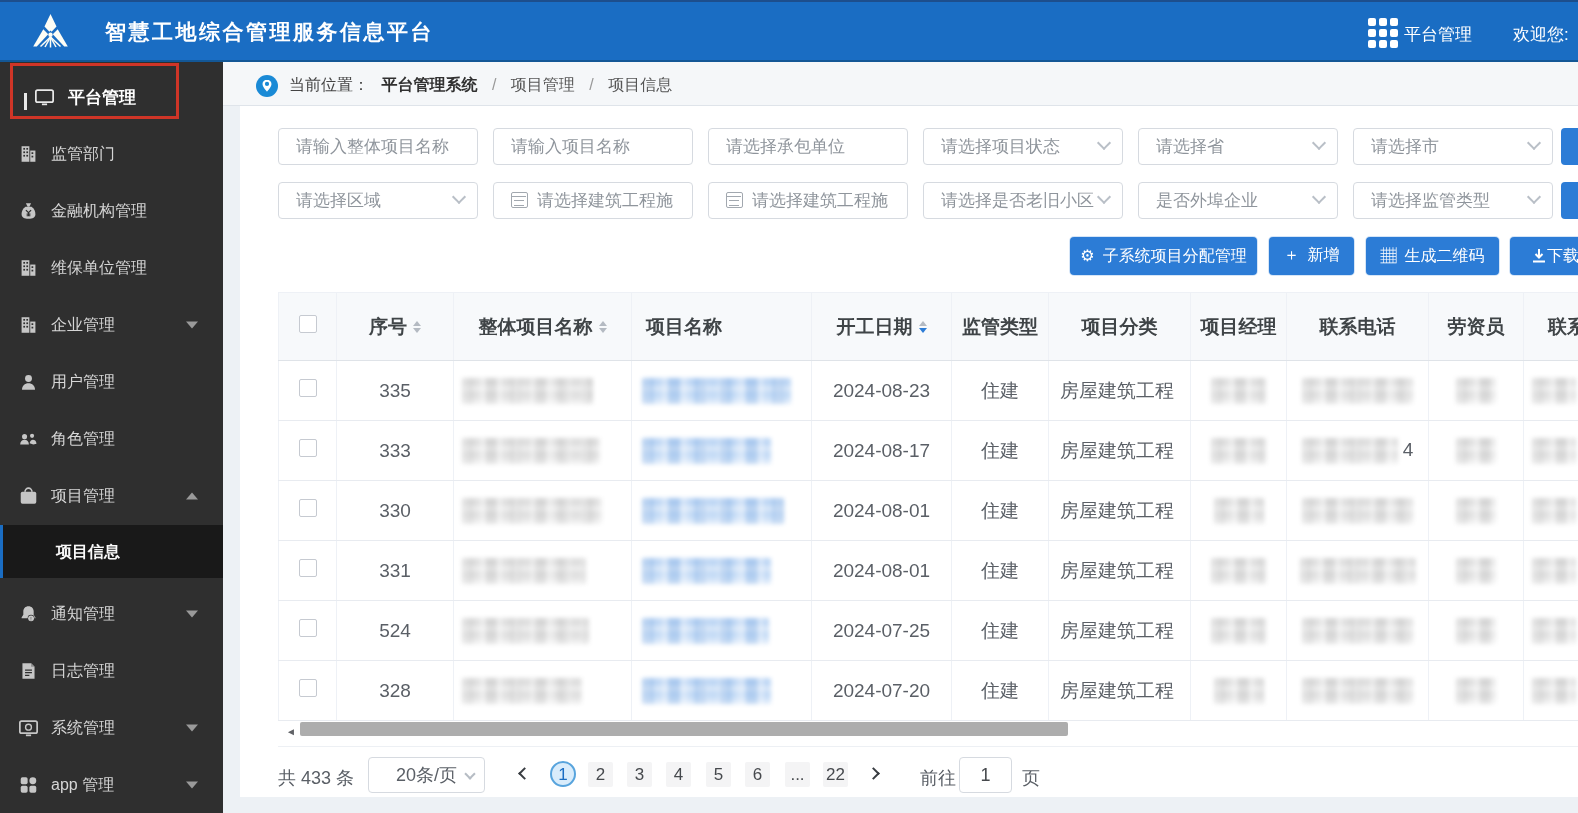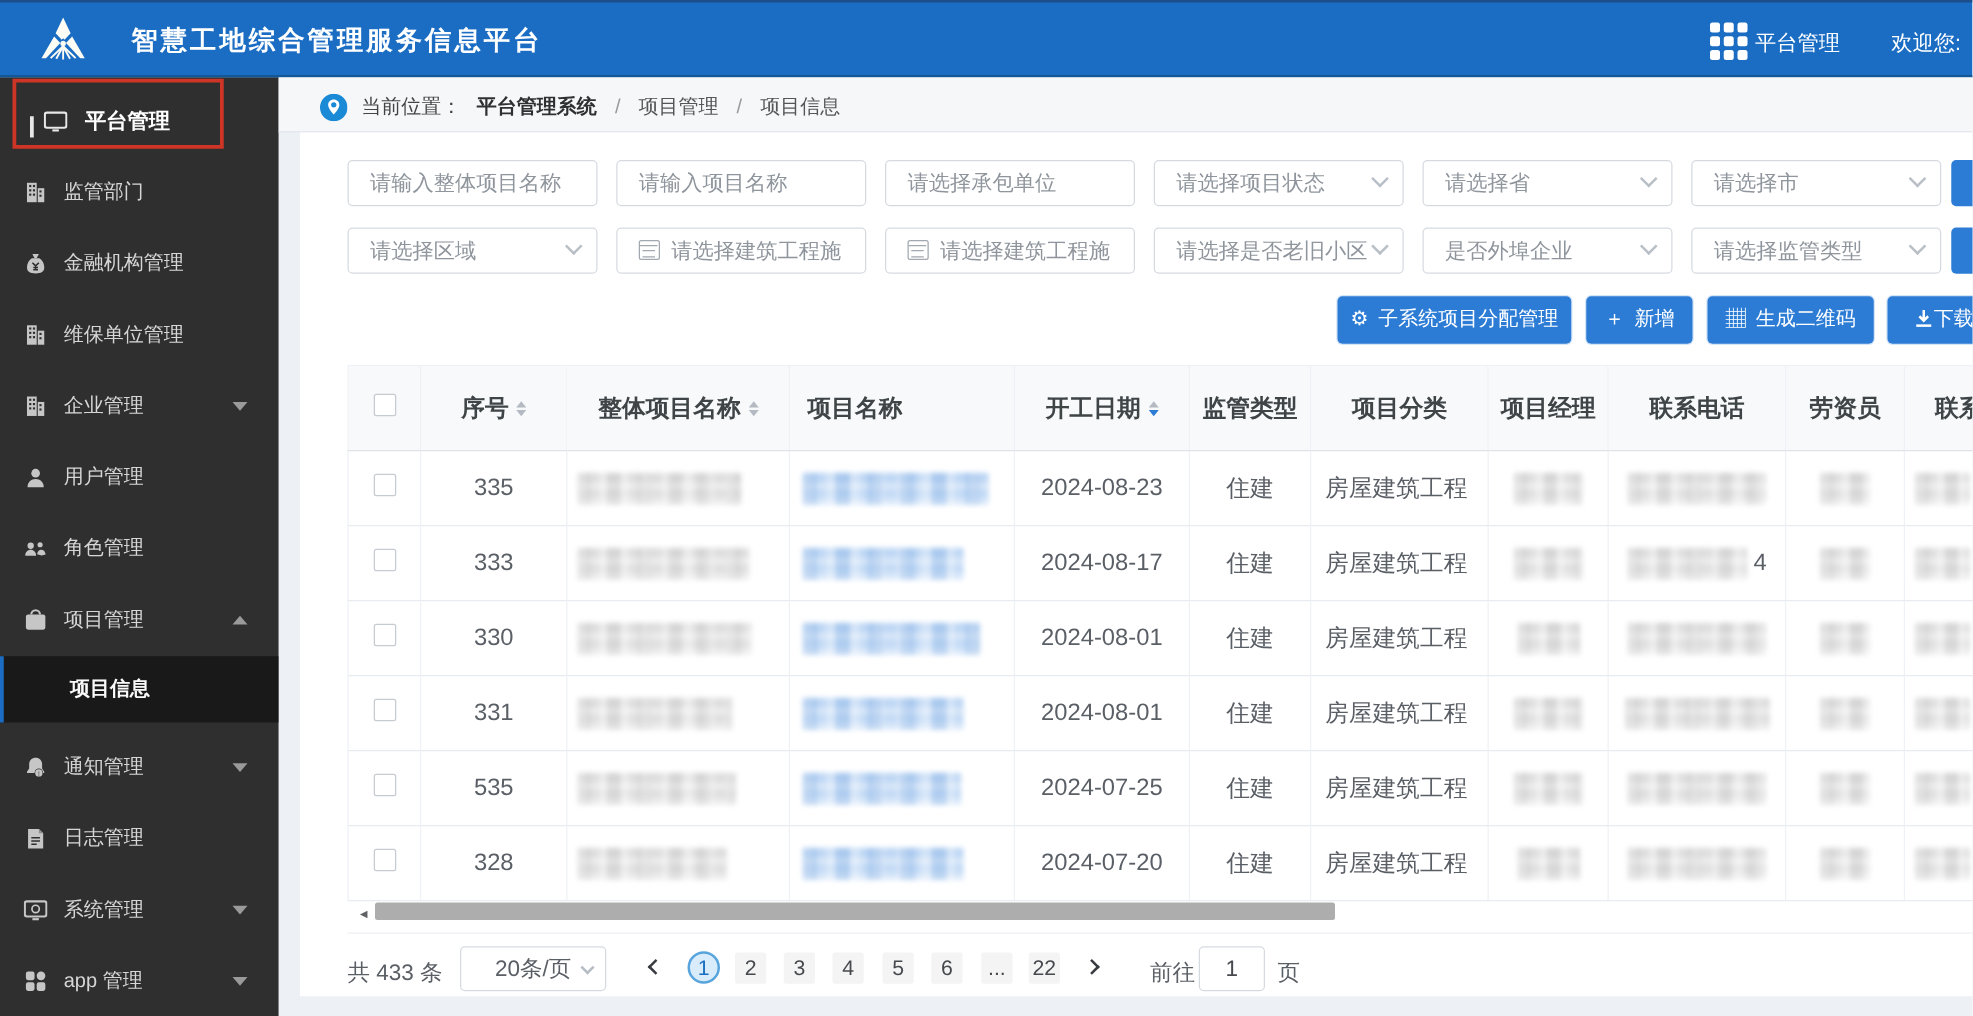--- a/index.html
+++ b/index.html
@@ -398,21 +398,21 @@
             <td>2024-08-01</td>
               <td>住建</td>
               <td class="tdf">房屋建筑工程</td>
             <td><span class="mos mg" style="width:55px"></span></td>
             <td><span class="mos mg" style="width:116px"></span></td>
             <td><span class="mos mg" style="width:40px"></span></td>
             <td class="tdl"><span class="mos mg" style="width:44px"></span></td>
           </tr>
           <tr>
             <td><span class="cb"></span></td>
-              <td>535</td>
+              <td>524</td>
             <td class="tdl"><span class="mos mg" style="width:127px"></span></td>
             <td class="tdn"><span class="mos mb" style="width:127px"></span></td>
             <td>2024-07-25</td>
               <td>住建</td>
               <td class="tdf">房屋建筑工程</td>
             <td><span class="mos mg" style="width:55px"></span></td>
             <td><span class="mos mg" style="width:111px"></span></td>
             <td><span class="mos mg" style="width:40px"></span></td>
             <td class="tdl"><span class="mos mg" style="width:44px"></span></td>
           </tr>

